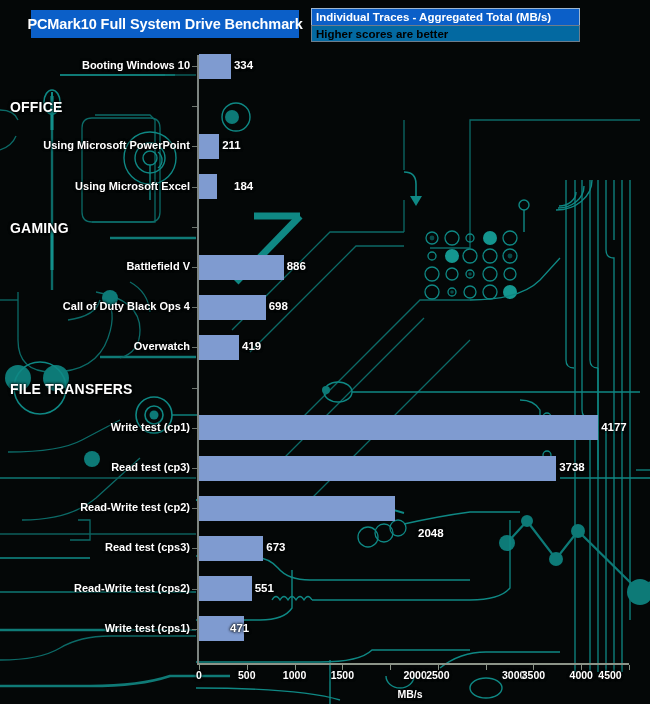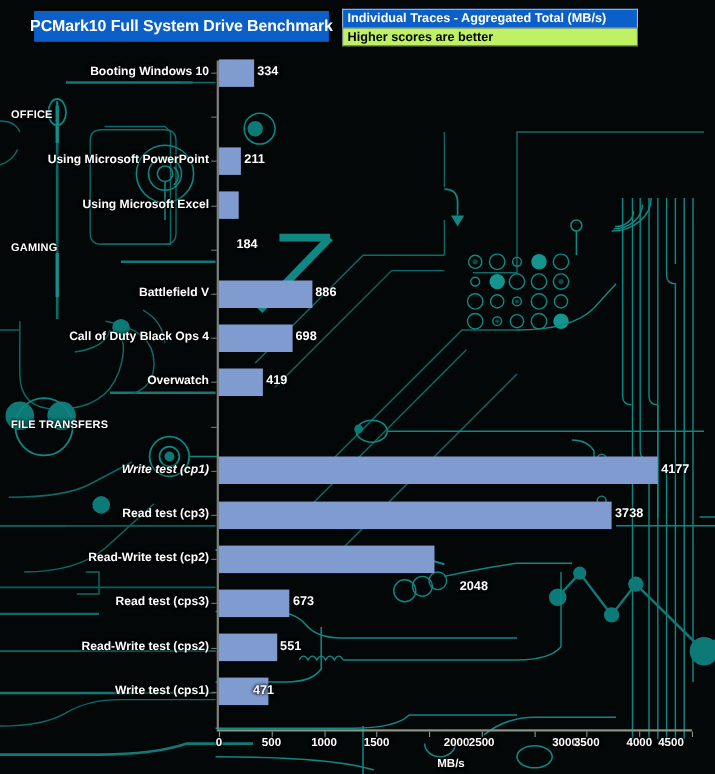--- a/index.html
+++ b/index.html
@@ -11,34 +11,34 @@
 
   
   #header{position:absolute;left:0;top:0;width:650px;height:52px;margin-left:11px;}
   .title-bar{position:absolute;left:20px;top:10px;width:268px;height:28px;background:#0b5fc8;
              display:flex;align-items:center;justify-content:center;}
   .title-bar span{color:#fff;font-size:14.5px;font-weight:bold;letter-spacing:-.1px;white-space:nowrap;}
   .legend-box{position:absolute;left:300px;top:8px;width:269px;}
   .legend-top{background:#0b5fc8;border:1px solid #9fb6cf;border-bottom:none;height:17px;
               display:flex;align-items:center;padding-left:4px;box-sizing:border-box;}
   .legend-top span{color:#fff;font-size:11.5px;font-weight:bold;white-space:nowrap;}
-  .legend-bot{background:#bef264;border:1px solid #6d7d8c;height:17px;
+  .legend-bot{background:#0369a1;border:1px solid #6d7d8c;height:17px;
               display:flex;align-items:center;padding-left:4px;box-sizing:border-box;}
   .legend-bot span{color:#000;font-size:11.5px;font-weight:bold;white-space:nowrap;}
 
   
   #plot{position:absolute;left:0;top:52px;width:650px;height:652px;}
   .axis-v{position:absolute;left:197px;top:3px;width:2px;height:608px;background:#7d8480;}
   .axis-h{position:absolute;left:197px;top:611px;width:432px;height:2px;background:#8c9488;}
   .tick-v{position:absolute;left:192px;width:5px;height:1px;background:#6f7670;}
   .tick-h{position:absolute;top:613px;width:1px;height:5px;background:#8c9488;}
 
   .cat-label{position:absolute;color:#ffffff;font-size:11px;font-weight:bold;white-space:nowrap;
              text-shadow:0 0 3px #000,0 0 3px #000;}
-  .cat-label.section{font-size:10px;letter-spacing:.2px;}
+  .cat-label.section{font-size:14px;letter-spacing:.2px;}
 
   .bar{position:absolute;left:199px;background:#7f9bd0;}
   .bar-val{position:absolute;color:#ffffff;font-size:11.5px;font-weight:bold;white-space:nowrap;
            text-shadow:0 0 3px #000,0 0 3px #000;}
 
   .xtick-label{position:absolute;top:617px;color:#ffffff;font-size:10.5px;font-weight:bold;
                transform:translateX(-50%);text-shadow:0 0 3px #000,0 0 3px #000;}
   .xaxis-title-inner{position:absolute;left:410px;top:636px;color:#fff;font-size:10.5px;font-weight:bold;
                      transform:translateX(-50%);text-shadow:0 0 3px #000,0 0 3px #000;}
 </style>
@@ -287,33 +287,33 @@
     <div id="rows">
         <div class="cat-label" style="top: 7px; right: 460px; text-align: right;">Booting Windows 10</div>
         <div class="bar" style="top: 1.5px; width: 31.9156px; height: 25px; background: rgb(127, 155, 208);"></div>
         <div class="bar-val" style="top: 7px; left: 233.916px;">334</div>
         <div class="cat-label section" style="top: 47.2px; left: 10px;">OFFICE</div>
         <div class="cat-label" style="top: 87.4px; right: 460px; text-align: right; padding-left: 12px;">Using Microsoft PowerPoint</div>
         <div class="bar" style="top: 81.9px; width: 20.1622px; height: 25px; background: rgb(127, 155, 208);"></div>
         <div class="bar-val" style="top: 87.4px; left: 222.162px;">211</div>
         <div class="cat-label" style="top: 127.6px; right: 460px; text-align: right;">Using Microsoft Excel</div>
         <div class="bar" style="top: 122.1px; width: 17.5822px; height: 25px; background: rgb(127, 155, 208);"></div>
-        <div class="bar-val" style="top: 127.6px; left: 215px; margin-top: 36px;">184</div>
+        <div class="bar-val" style="top: 127.6px; left: 234px;">184</div>
         <div class="cat-label section" style="top: 167.8px; left: 10px;">GAMING</div>
         <div class="cat-label" style="top: 208px; right: 460px; text-align: right;">Battlefield V</div>
         <div class="bar" style="top: 202.5px; width: 84.6622px; height: 25px; background: rgb(127, 155, 208);"></div>
         <div class="bar-val" style="top: 208px; left: 286.662px;">886</div>
         <div class="cat-label" style="top: 248.2px; right: 460px; text-align: right;">Call of Duty Black Ops 4</div>
         <div class="bar" style="top: 242.7px; width: 66.6978px; height: 25px; background: rgb(127, 155, 208);"></div>
         <div class="bar-val" style="top: 248.2px; left: 268.698px;">698</div>
         <div class="cat-label" style="top: 288.4px; right: 460px; text-align: right;">Overwatch</div>
         <div class="bar" style="top: 282.9px; width: 40.0378px; height: 25px; background: rgb(127, 155, 208);"></div>
         <div class="bar-val" style="top: 288.4px; left: 242.038px;">419</div>
         <div class="cat-label section" style="top: 328.6px; left: 10px;">FILE TRANSFERS</div>
-        <div class="cat-label" style="top: 368.8px; right: 460px; text-align: left; font-style: italic;">Write test (cp1)</div>
+        <div class="cat-label" style="top: 368.8px; right: 460px; text-align: left;">Write test (cp1)</div>
         <div class="bar" style="top: 363.3px; width: 399.136px; height: 25px; background: rgb(127, 155, 208);"></div>
         <div class="bar-val" style="top: 368.8px; left: 601.136px;">4177</div>
         <div class="cat-label" style="top: 409px; right: 460px; text-align: right;">Read test (cp3)</div>
         <div class="bar" style="top: 403.5px; width: 357.187px; height: 25px; background: rgb(127, 155, 208);"></div>
         <div class="bar-val" style="top: 409px; left: 559.187px;">3738</div>
         <div class="cat-label" style="top: 449.2px; right: 460px; text-align: right;">Read-Write test (cp2)</div>
         <div class="bar" style="top: 443.7px; width: 195.698px; height: 25px; background: rgb(127, 155, 208);"></div>
         <div class="bar-val" style="top: 449.2px; left: 418px; margin-top: 26px;">2048</div>
         <div class="cat-label" style="top: 489.4px; right: 460px; text-align: right;">Read test (cps3)</div>
         <div class="bar" style="top: 483.9px; width: 64.3089px; height: 25px; background: rgb(127, 155, 208);"></div>

